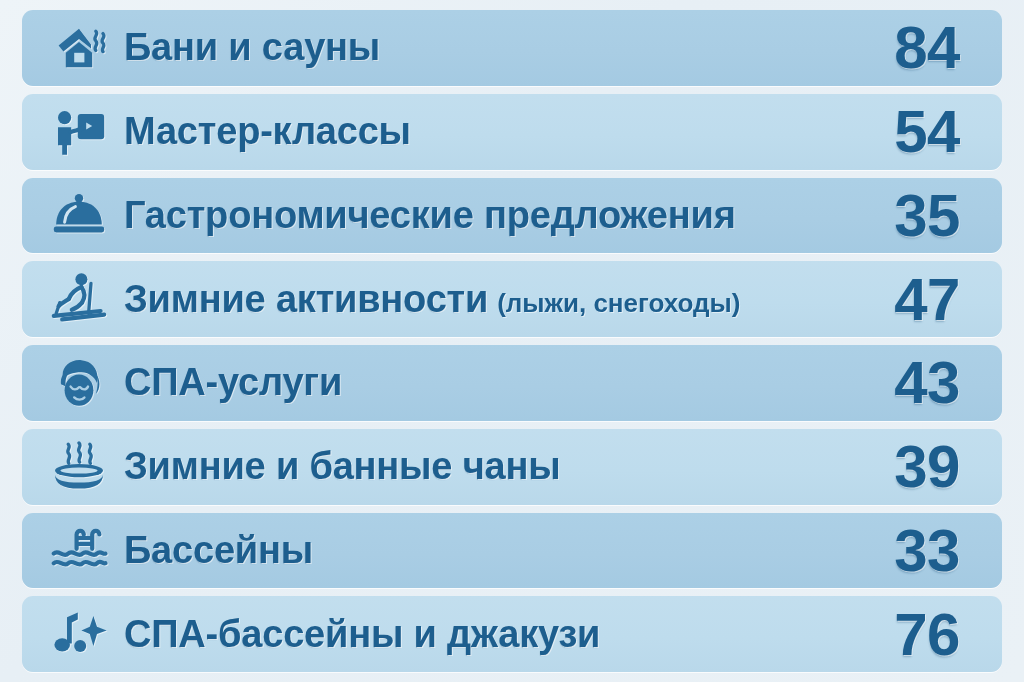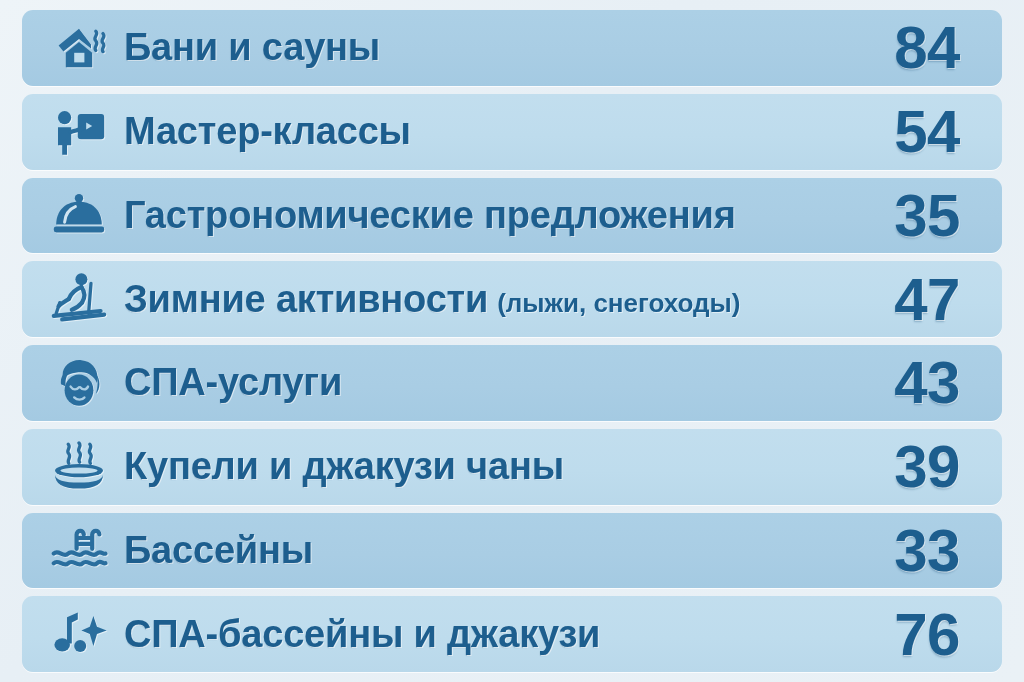--- a/index.html
+++ b/index.html
@@ -232,21 +232,21 @@
       <svg viewBox="0 0 100 100" aria-hidden="true">
         <path class="stroked-thin" d="M32 12 C38 18 27 22 33 28 C38 34 29 38 33 44"></path>
         <path class="stroked-thin" d="M50 10 C56 16 45 20 51 26 C56 32 47 36 51 42"></path>
         <path class="stroked-thin" d="M68 12 C74 18 63 22 69 28 C74 34 65 38 69 44"></path>
         <ellipse cx="50" cy="56" rx="40" ry="11"></ellipse>
         <ellipse class="knockout" cx="50" cy="56" rx="31" ry="5" style="fill:#bedced"></ellipse>
         <path d="M10 62 C10 78 22 86 50 86 C78 86 90 78 90 62 C90 72 74 76 50 76 C26 76 10 72 10 62 Z"></path>
       </svg>
     </div>
     <div class="label-cell">
-      <span class="label-main">Купели и джакузи чаны</span>
+      <span class="label-main">Зимние и банные чаны</span>
 
     </div>
     <div class="value-cell">
       <span class="value">39</span>
     </div>
   </div>
 
   <div class="row shade-a">
     <div class="icon-cell">
       <svg viewBox="0 0 100 100" aria-hidden="true">

